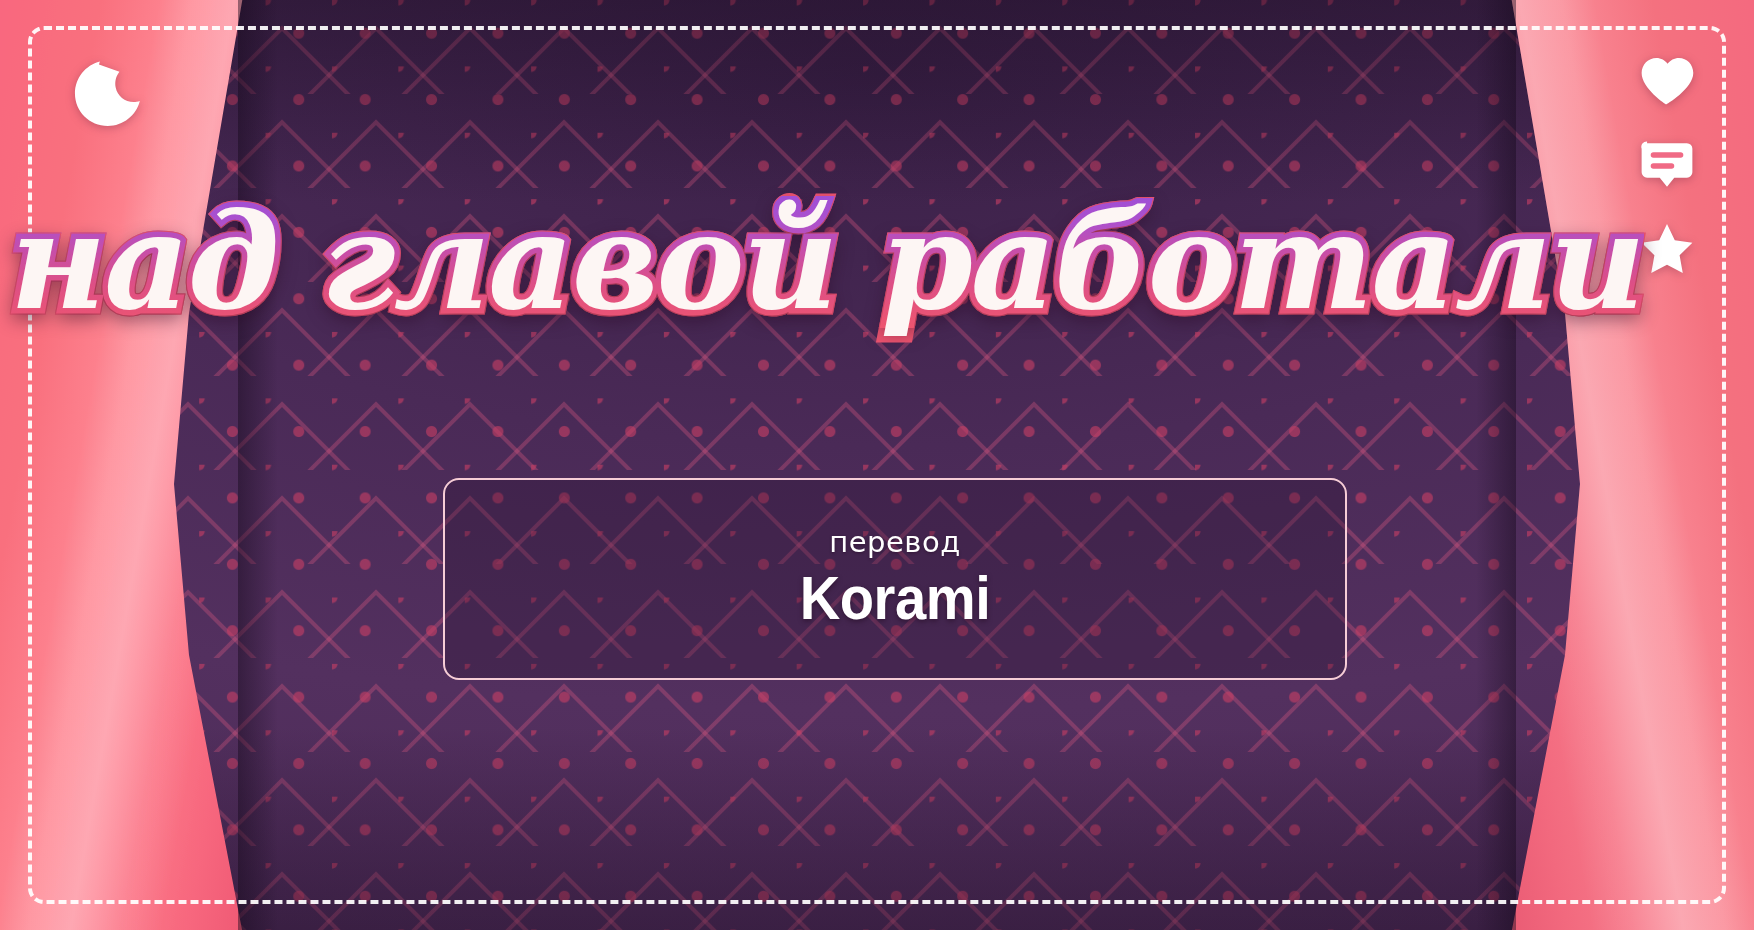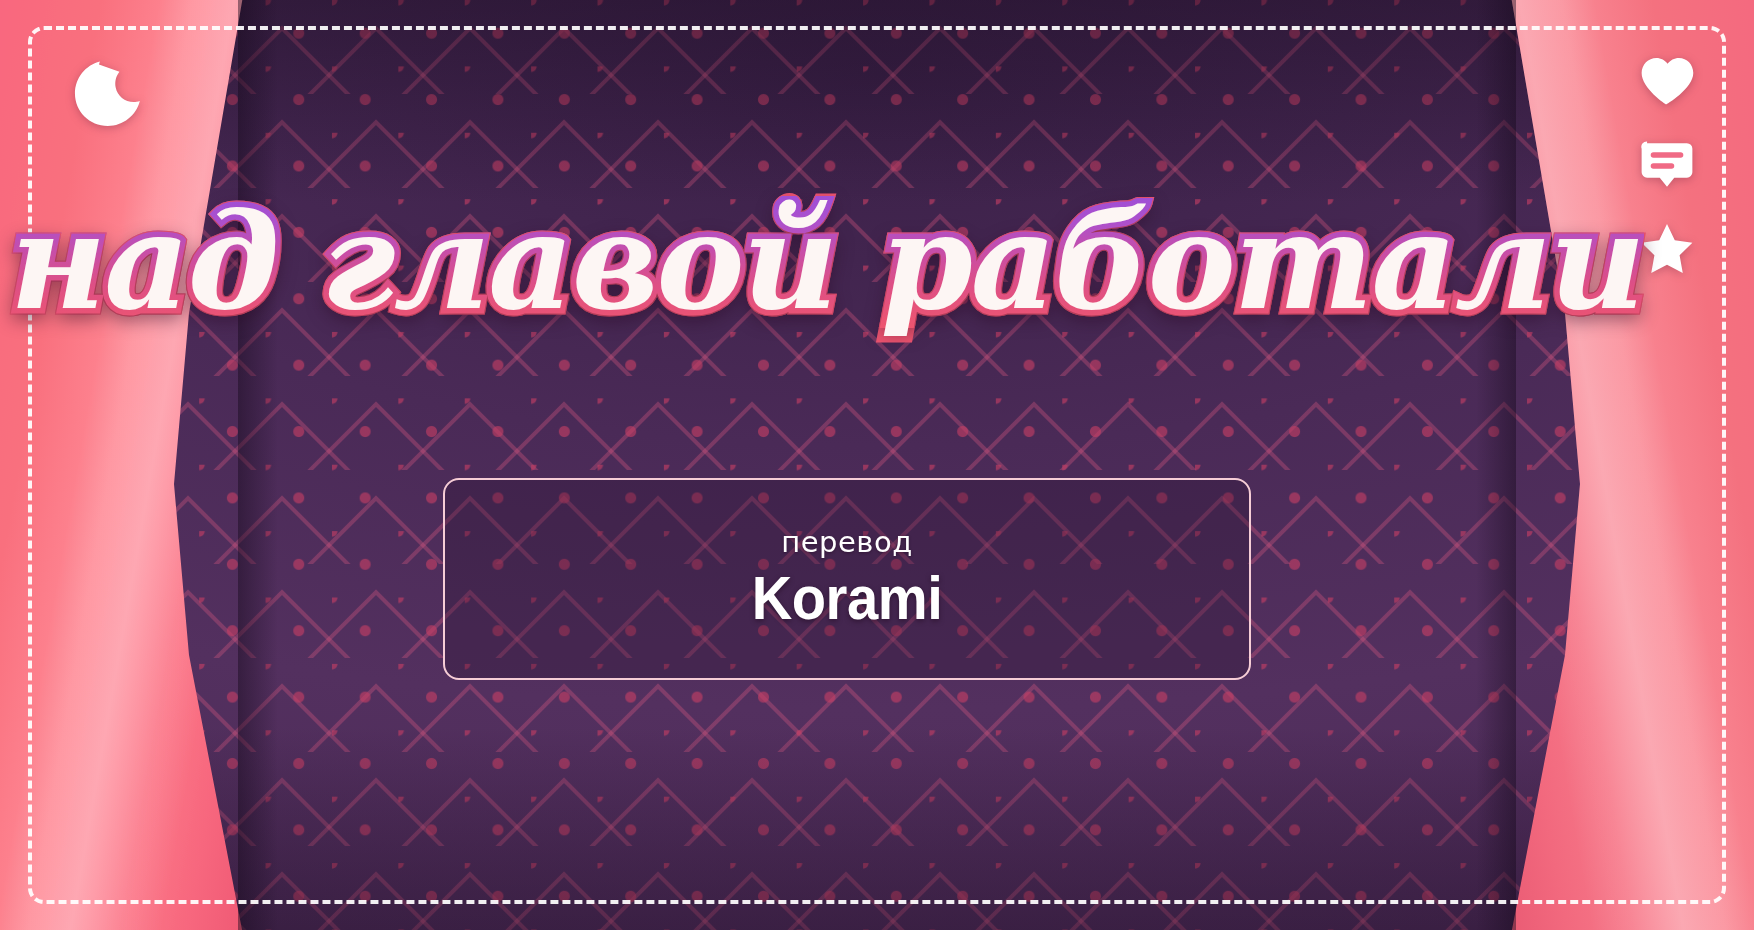--- a/index.html
+++ b/index.html
@@ -117,21 +117,21 @@
     color:transparent;
     z-index:1;pointer-events:none;
     filter:drop-shadow(0 6px 9px rgba(40,6,34,.45));
   }
   .title .fill-ink{
     position:relative;z-index:2;color:#fdf6f4;
   }
 
   
   .credits-box{
-    position:absolute;left:443px;top:478px;width:808px;height:202px;
+    position:absolute;left:443px;top:478px;width:904px;height:202px;
     border:2.5px solid #f6cdd6;border-radius:16px;
     background:rgba(36,16,44,.26);
     display:flex;align-items:center;justify-content:space-around;
   }
   .credit{
     text-align:center;flex:1;
   }
   .credit-role{
     font-family:"DejaVu Sans",sans-serif;
     font-size:29px;font-weight:400;color:#ffffff;

